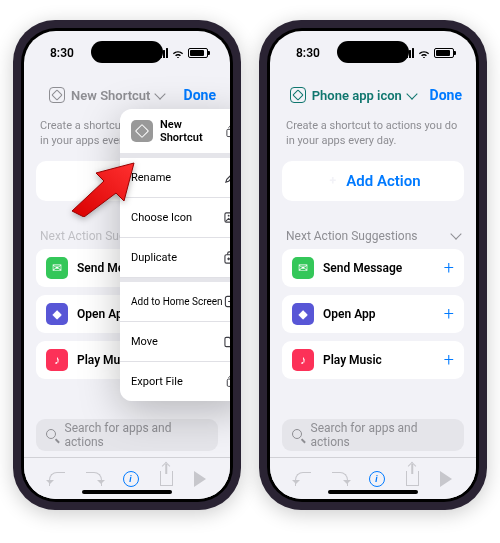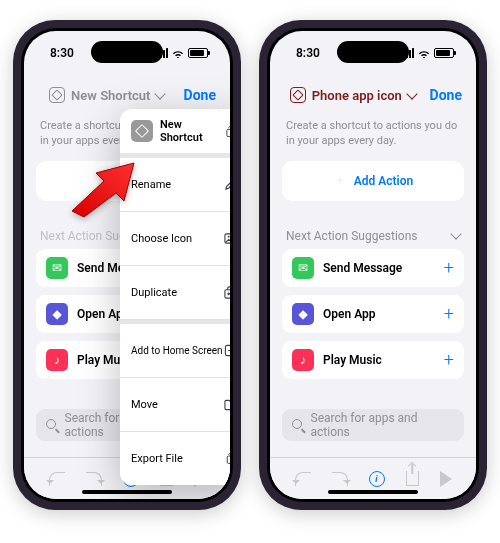--- a/index.html
+++ b/index.html
@@ -12,40 +12,40 @@
 .sig{display:flex;gap:4px;align-items:center}
 .bars{display:flex;gap:1px;align-items:flex-end}
 .bars span{width:2px;background:#000;border-radius:.5px}
 .bars span:nth-child(1){height:4px}.bars span:nth-child(2){height:6px}.bars span:nth-child(3){height:8px}.bars span:nth-child(4){height:10px}
 .wifi{width:12px;height:9px}
 .batt{width:20px;height:10px;border:1px solid #000;border-radius:2px;position:relative}
 .batt::after{content:"";position:absolute;right:-3px;top:2px;width:2px;height:4px;background:#000;border-radius:0 1px 1px 0}
 .batt i{display:block;width:14px;height:6px;background:#000;margin:1px;border-radius:1px}
 .nav{height:40px;display:flex;align-items:center;padding:0 14px;gap:8px}
 .nav-title{flex:1;display:flex;align-items:center;justify-content:center;gap:6px;font-size:13px;font-weight:600;color:#8e8e93}
-.nav-title.dark{color:#7f1d1d}
+.nav-title.dark{color:#0f766e}
 .shortcut-ico{width:16px;height:16px;border:1.5px solid currentColor;border-radius:4px;display:flex;align-items:center;justify-content:center;position:relative}
 .shortcut-ico::before{content:"";width:6px;height:6px;border:1.5px solid currentColor;border-radius:1px;transform:rotate(45deg)}
 .chev{width:8px;height:8px;border-right:1.5px solid currentColor;border-bottom:1.5px solid currentColor;transform:rotate(45deg);margin-top:-3px}
 .done{color:#007aff;font-size:14px;font-weight:700}
 .hint{padding:4px 16px 12px;font-size:11px;color:#8e8e93;line-height:1.35}
 .body{flex:1;padding:0 12px;position:relative}
-.btn{background:#fff;border-radius:10px;height:40px;display:flex;align-items:center;justify-content:center;gap:6px;font-size:12px;font-weight:600;color:#007aff}
+.btn{background:#fff;border-radius:10px;height:40px;display:flex;align-items:center;justify-content:center;gap:6px;font-size:15px;font-weight:600;color:#007aff}
 .btn.faded{color:#b8cfee}
 .plus{width:15px;height:15px;border-radius:50%;background:currentColor;display:flex;align-items:center;justify-content:center;color:#fff;font-size:12px;font-weight:700;line-height:1}
 .plus::before{content:"+";color:#f2f2f7}
 .btn.faded .plus::before{color:#fff}
 .sect{margin-top:28px}
 .sect-hdr{display:flex;justify-content:space-between;align-items:center;font-size:12px;color:#8e8e93;padding:0 4px 6px}
 .sugg{background:transparent;display:flex;flex-direction:column;gap:8px}
 .row{background:#fff;border-radius:9px;height:38px;display:flex;align-items:center;padding:0 10px;gap:9px}
 .app-ico{width:22px;height:22px;border-radius:5px;display:flex;align-items:center;justify-content:center;color:#fff;font-size:12px}
 .row-lbl{flex:1;font-size:12px;font-weight:600;color:#000}
 .row-plus{color:#007aff;font-size:18px;font-weight:300}
-.search{margin:0 12px 16px;background:#e5e5ea;border-radius:9px;height:32px;display:flex;align-items:center;padding:0 10px;gap:6px;color:#8e8e93;font-size:12px}
+.search{margin:0 12px 6px;background:#e5e5ea;border-radius:9px;height:32px;display:flex;align-items:center;padding:0 10px;gap:6px;color:#8e8e93;font-size:12px}
 .mag{width:13px;height:13px;position:relative}
 .mag::before{content:"";position:absolute;width:8px;height:8px;border:1.5px solid #8e8e93;border-radius:50%}
 .mag::after{content:"";position:absolute;width:5px;height:1.5px;background:#8e8e93;transform:rotate(45deg);bottom:0;right:-1px}
 .toolbar{height:42px;display:flex;align-items:center;justify-content:space-around;padding:0 14px;border-top:.5px solid #d1d1d6;background:#f2f2f7}
 .tbtn{color:#c7c7cc;display:flex;align-items:center;justify-content:center}
 .tbtn.active{color:#007aff}
 .und{width:16px;height:14px;border:1.5px solid currentColor;border-bottom:0;border-right:0;border-radius:8px 0 0 0;position:relative}
 .und::after{content:"";position:absolute;left:-4px;bottom:-2px;border:4px solid transparent;border-top-color:currentColor}
 .red{transform:scaleX(-1)}
 .info{width:16px;height:16px;border:1.5px solid currentColor;border-radius:50%;display:flex;align-items:center;justify-content:center;font-size:9px;font-weight:700;font-style:italic;color:currentColor}
@@ -53,21 +53,21 @@
 .share::before{content:"";position:absolute;top:-7px;left:50%;width:1.5px;height:10px;background:currentColor;transform:translateX(-50%)}
 .share::after{content:"";position:absolute;top:-8px;left:50%;width:5px;height:5px;border-top:1.5px solid currentColor;border-left:1.5px solid currentColor;transform:translateX(-50%) rotate(45deg)}
 .play{width:0;height:0;border-left:12px solid currentColor;border-top:8px solid transparent;border-bottom:8px solid transparent}
 .home-ind{position:absolute;bottom:5px;left:50%;transform:translateX(-50%);width:90px;height:4px;background:#000;border-radius:3px}
 
 .pop{position:absolute;top:78px;left:96px;width:128px;background:#f0f0f5;border-radius:12px;box-shadow:0 10px 40px rgba(0,0,0,.25);z-index:5;overflow:hidden}
 .pop-hdr{display:flex;align-items:center;gap:7px;padding:9px 11px;background:#fff;border-bottom:5px solid #e5e5ea}
 .pop-hdr .ico-box{width:22px;height:22px;background:#999;border-radius:5px;display:flex;align-items:center;justify-content:center;color:#fff}
 .pop-hdr .ico-box::before{content:"";width:8px;height:8px;border:1.5px solid #fff;border-radius:1px;transform:rotate(45deg)}
 .pop-hdr .ttl{flex:1;font-size:11px;font-weight:600;color:#000}
-.pop-item{display:flex;align-items:center;justify-content:space-between;padding:20px 11px;font-size:11px;color:#000;border-bottom:.5px solid #e0e0e5;background:#fff}
+.pop-item{display:flex;align-items:center;justify-content:space-between;padding:13px 11px;font-size:11px;color:#000;border-bottom:.5px solid #e0e0e5;background:#fff}
 .pop-item:last-child{border-bottom:0}
 .pop-item.gap{border-top:4px solid #e5e5ea}
 .pic{width:13px;height:13px;color:#3c3c43}
 .arrow{position:absolute;top:130px;left:42px;z-index:6;filter:drop-shadow(0 2px 3px rgba(0,0,0,.3))}
 </style>
 </head>
 <body>
 
 <div class="phone">
 <div class="inner">

